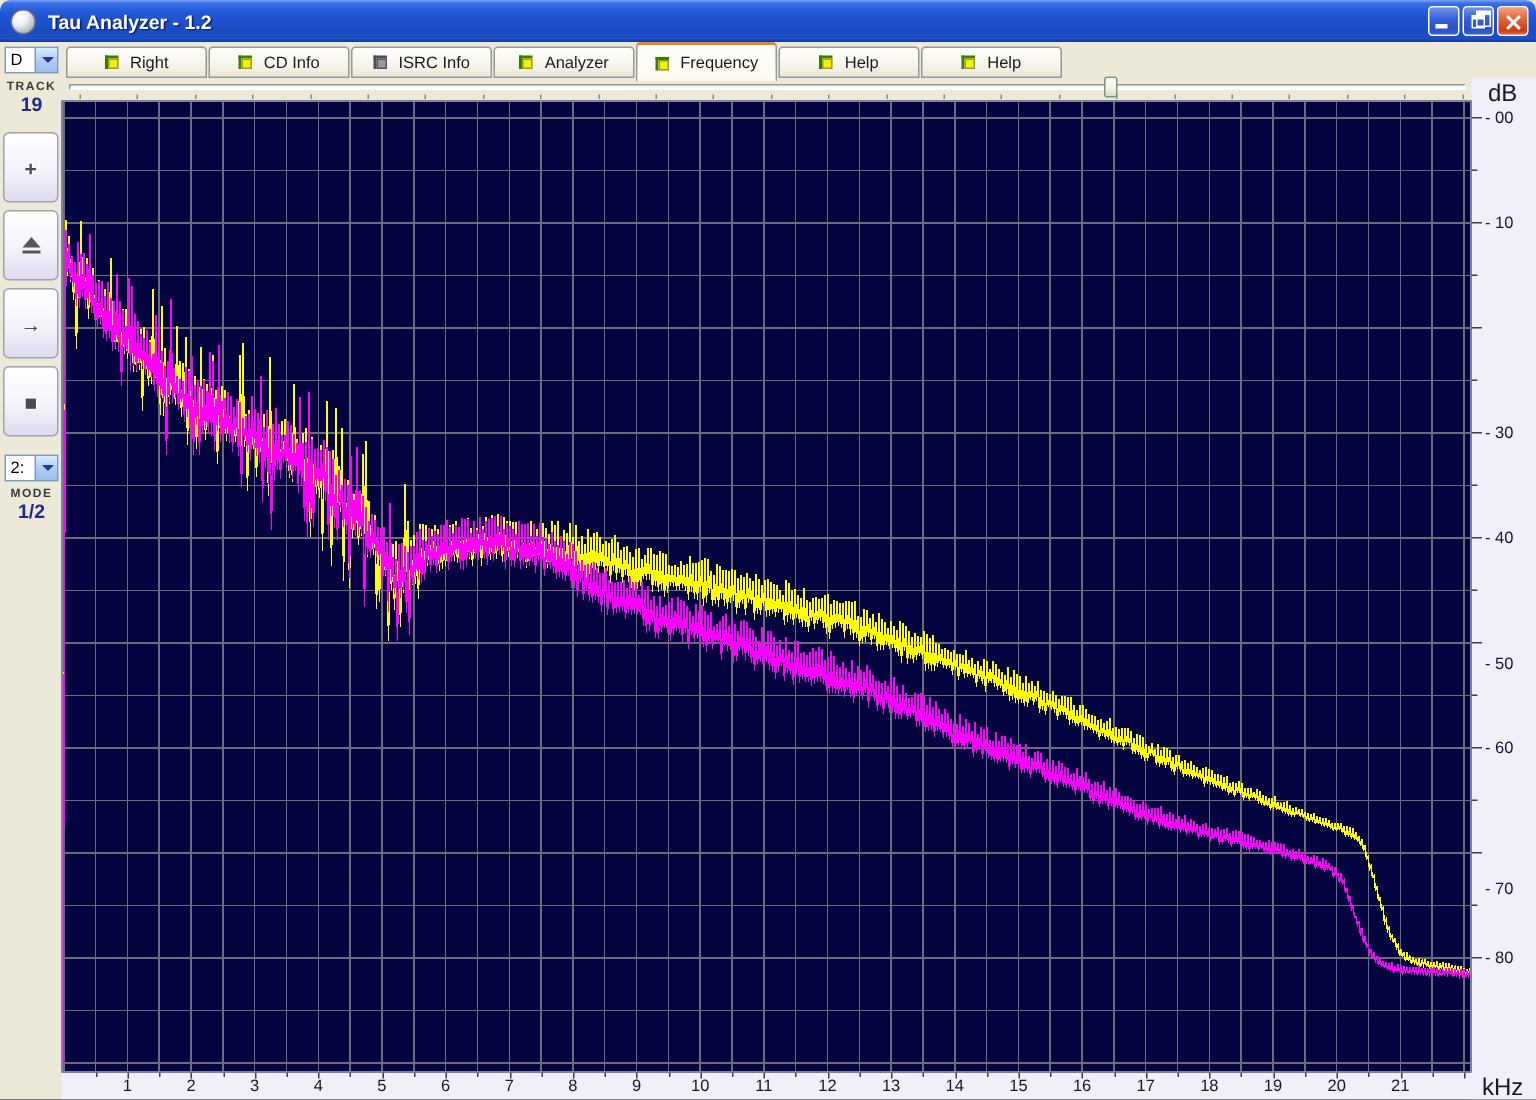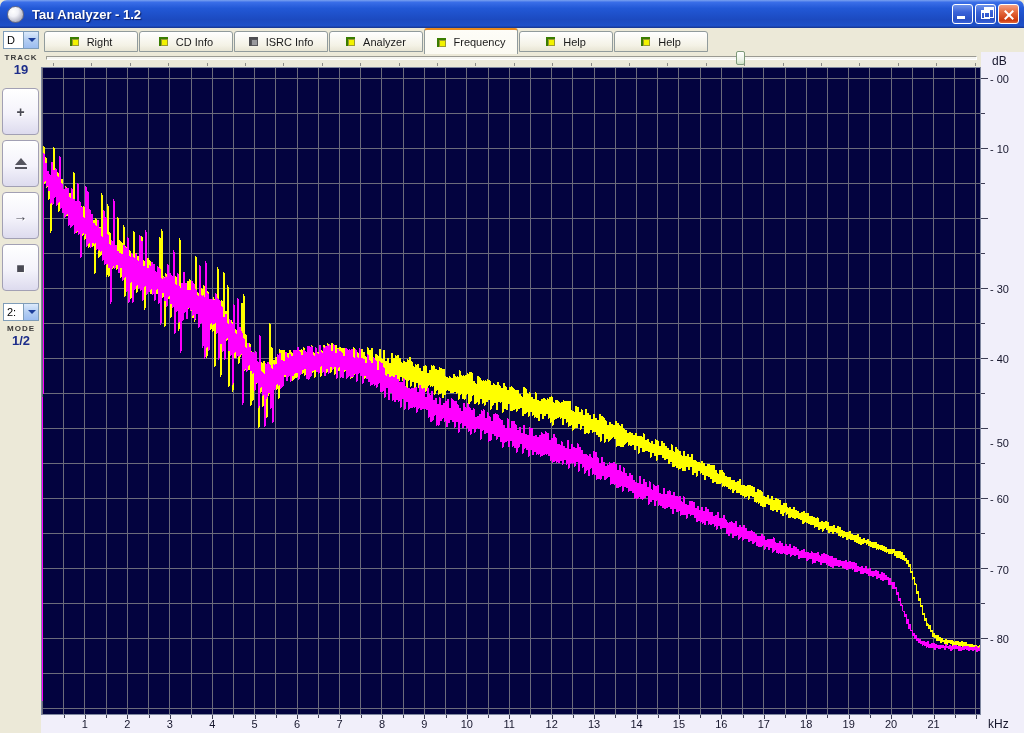--- a/index.html
+++ b/index.html
@@ -116,21 +116,21 @@
   .slider-tick{position:absolute;width:1px;height:3px;background:#8a8a86;top:63px;}
   
   .plot{
     position:absolute;left:41px;top:67px;width:940px;height:648px;
     border:1px solid #8088a0;background:#03033f;
   }
   .plot svg{display:block;}
   
   .yaxis{position:absolute;left:981px;top:52px;width:43px;height:681px;background:#f1effa;}
   .xaxis{position:absolute;left:41px;top:715px;width:983px;height:18px;background:#f1effa;}
-  .unit-label{position:absolute;font-size:12px;color:#16162c;}
+  .unit-label{position:absolute;font-size:16px;color:#16162c;}
   .ytick{position:absolute;height:1px;background:#3c3c54;}
   .ylabel{position:absolute;font-size:11px;color:#16162c;line-height:10px;white-space:pre;}
   .xtick{position:absolute;width:1px;background:#3c3c54;}
   .xlabel{position:absolute;font-size:11px;color:#16162c;transform:translateX(-50%);}
   
   .legend{
     position:absolute;left:822px;top:80px;width:146px;height:47px;
     background:#04043c;border:1px solid #000010;z-index:4;
     display:flex;flex-direction:column;justify-content:center;gap:4px;
   }
@@ -271,21 +271,21 @@
       <div class="ytick" style="left: 981px; top: 358px; width: 7px;"></div>
       <div class="ylabel" style="left: 990px; top: 354px;">- 40</div>
       <div class="ytick" style="left: 981px; top: 393px; width: 4px;"></div>
       <div class="ytick" style="left: 981px; top: 428px; width: 7px;"></div>
       <div class="ylabel" style="left: 990px; top: 438px;">- 50</div>
       <div class="ytick" style="left: 981px; top: 463px; width: 4px;"></div>
       <div class="ytick" style="left: 981px; top: 498px; width: 7px;"></div>
       <div class="ylabel" style="left: 990px; top: 494px;">- 60</div>
       <div class="ytick" style="left: 981px; top: 533px; width: 4px;"></div>
       <div class="ytick" style="left: 981px; top: 568px; width: 7px;"></div>
-      <div class="ylabel" style="left: 990px; top: 565px; text-align: center;">- 70</div>
+      <div class="ylabel" style="left: 990px; top: 588px; text-align: center;">- 70</div>
       <div class="ytick" style="left: 981px; top: 603px; width: 4px;"></div>
       <div class="ytick" style="left: 981px; top: 638px; width: 7px;"></div>
       <div class="ylabel" style="left: 990px; top: 634px;">- 80</div>
       <div class="xtick" style="left: 63.715px; top: 715px; height: 3px;"></div>
       <div class="xtick" style="left: 84.93px; top: 715px; height: 4px;"></div>
       <div class="xtick" style="left: 106.145px; top: 715px; height: 3px;"></div>
       <div class="xtick" style="left: 127.36px; top: 715px; height: 4px;"></div>
       <div class="xtick" style="left: 148.575px; top: 715px; height: 3px;"></div>
       <div class="xtick" style="left: 169.79px; top: 715px; height: 4px;"></div>
       <div class="xtick" style="left: 191.005px; top: 715px; height: 3px;"></div>

